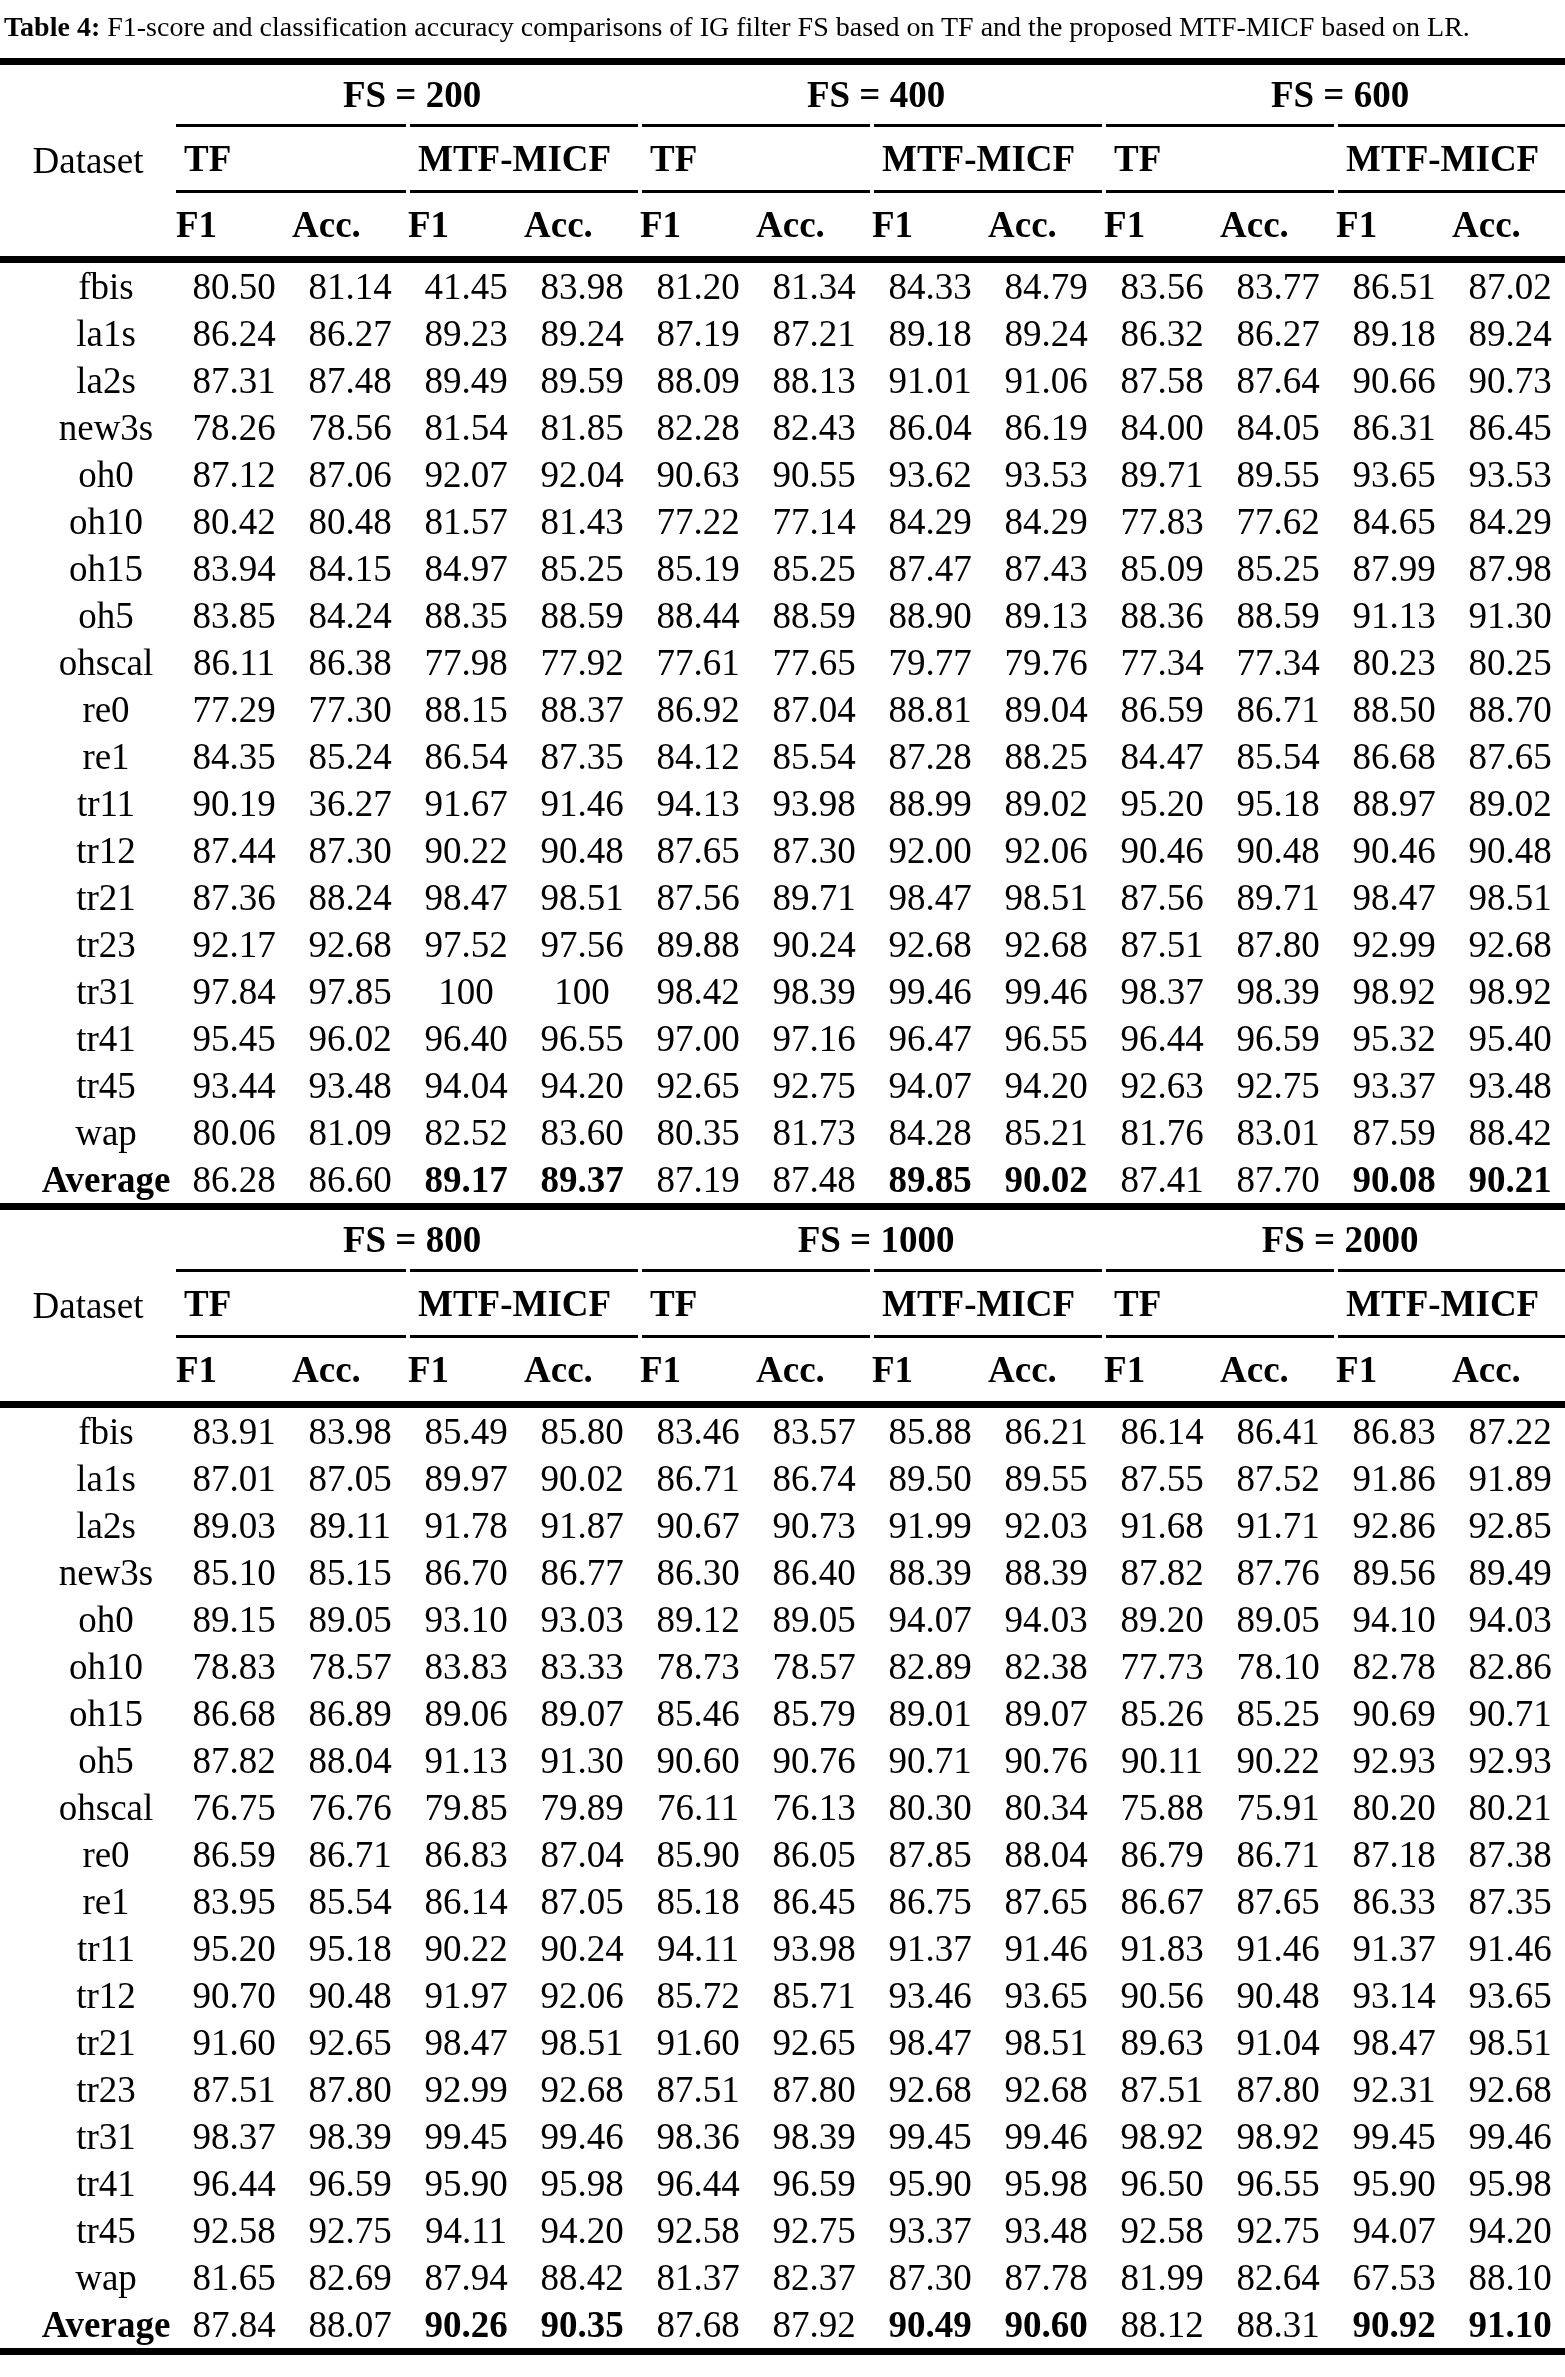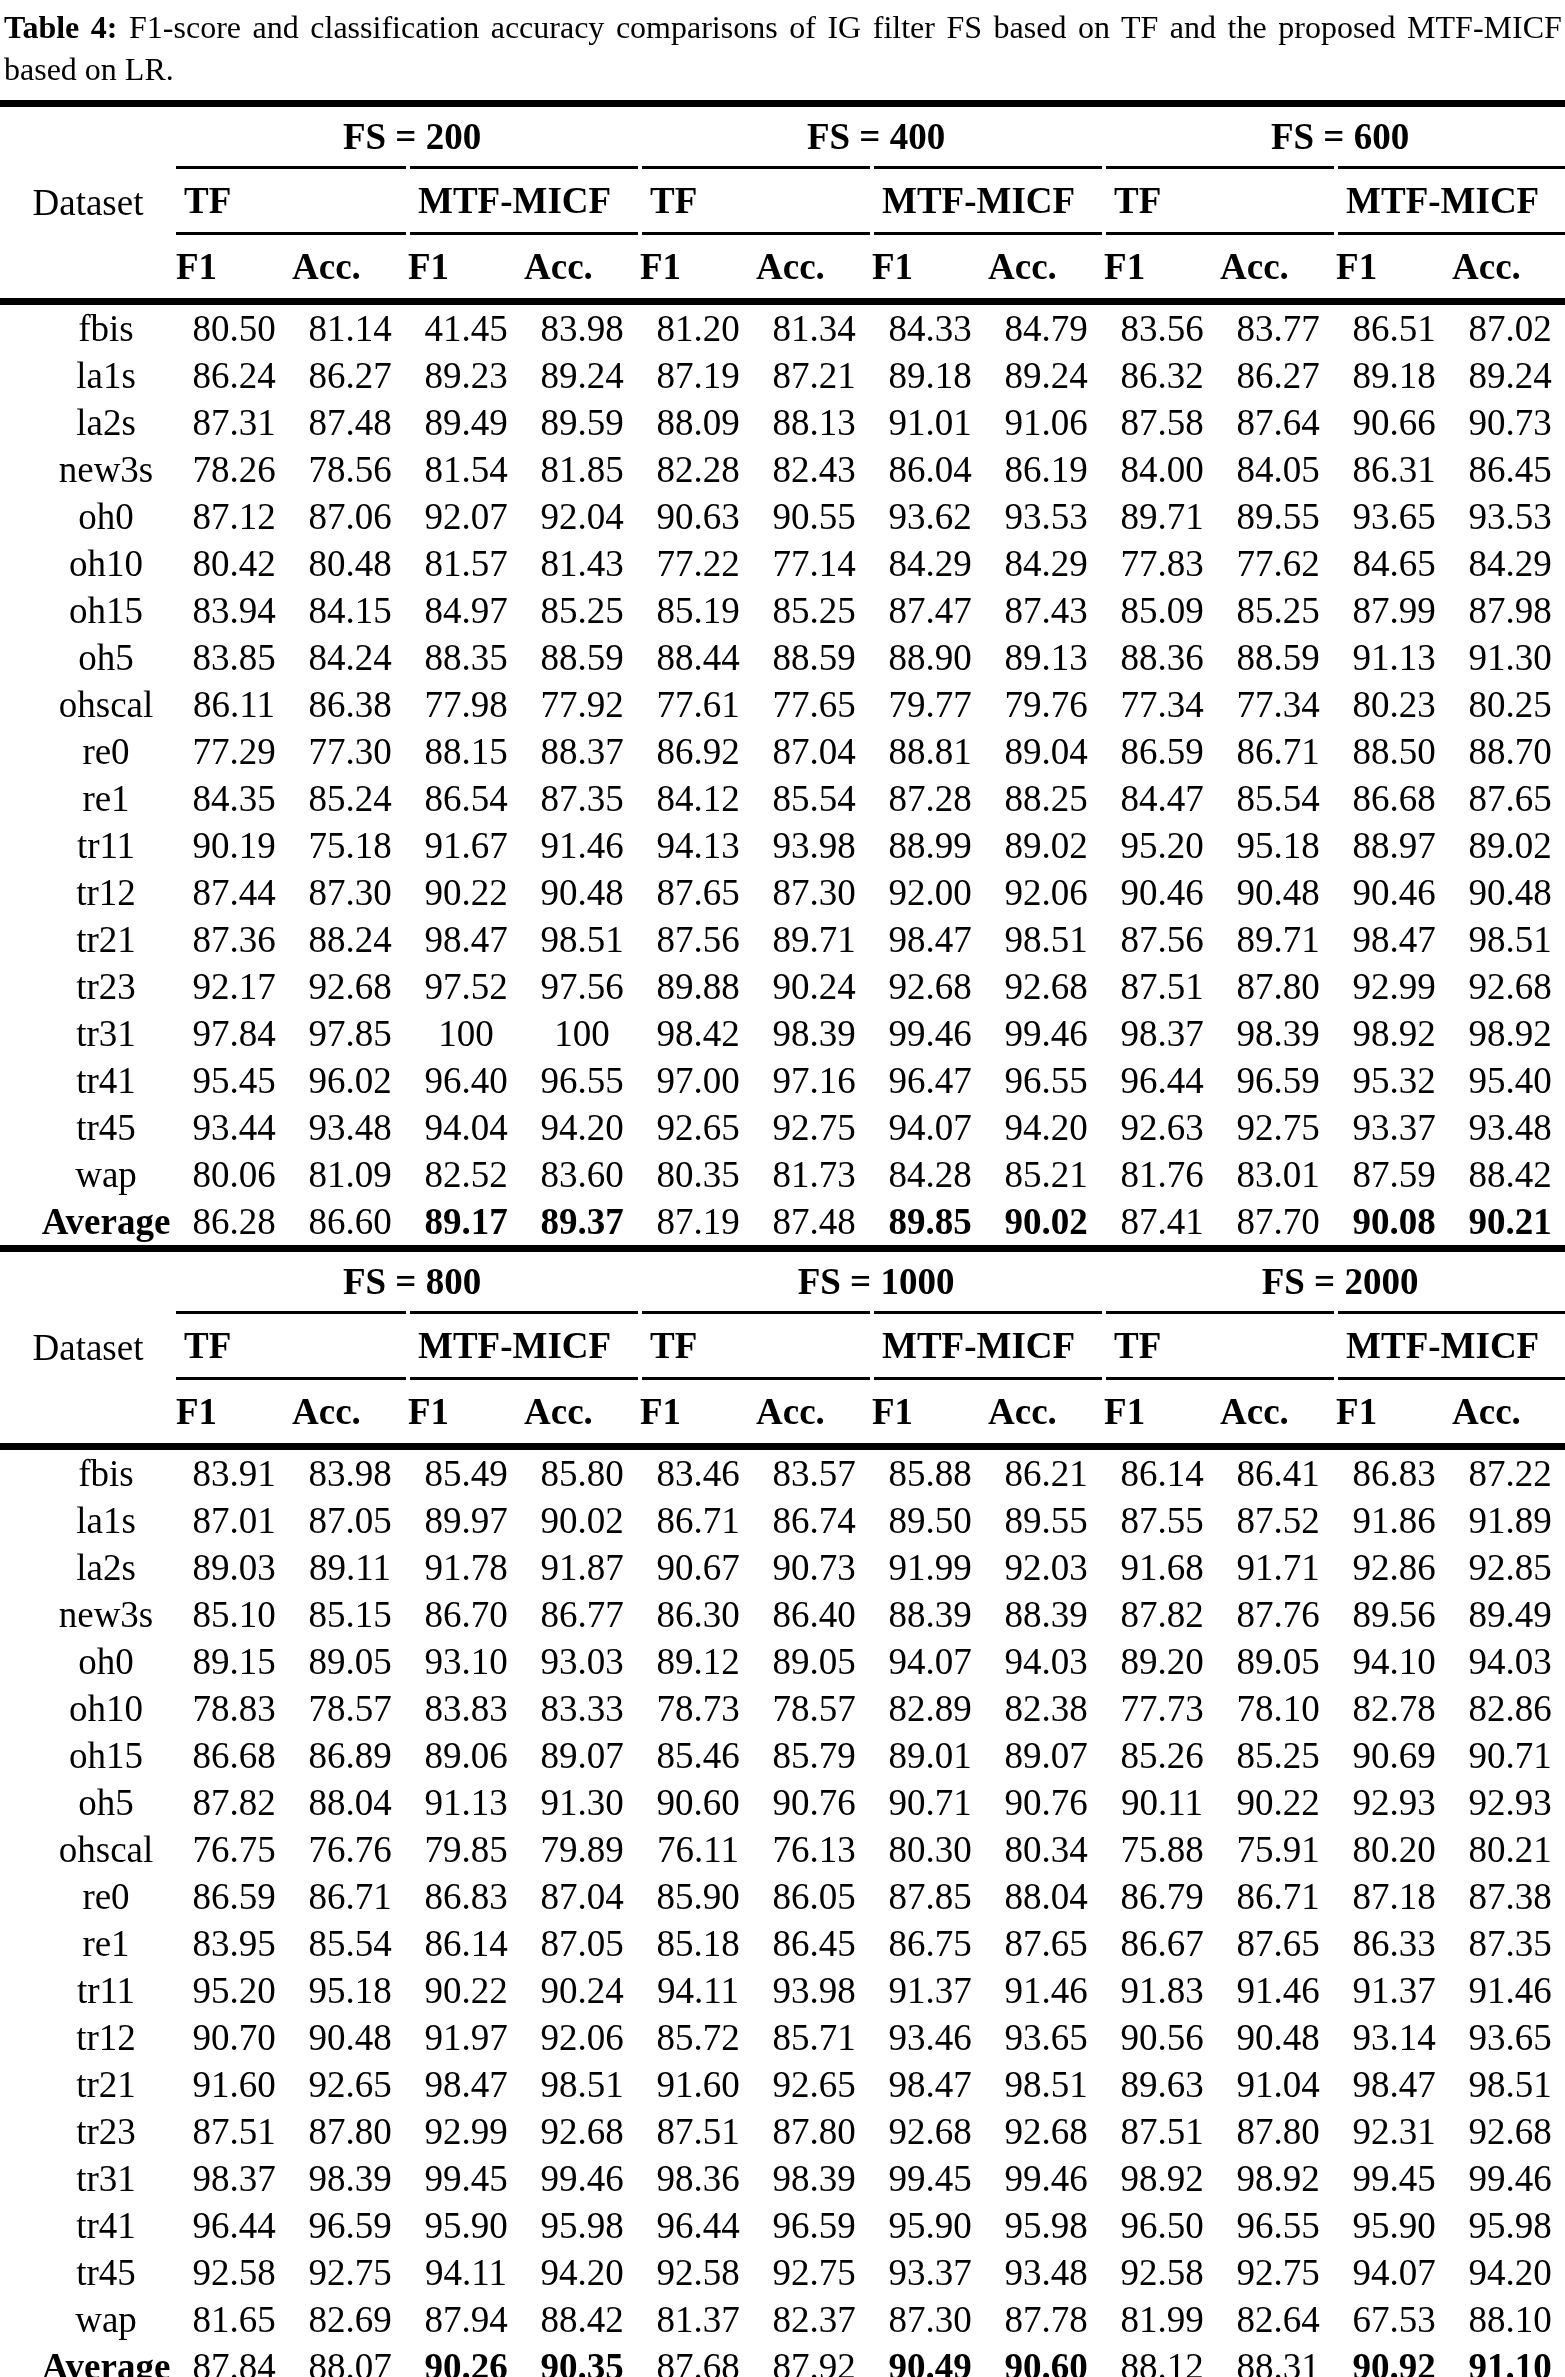--- a/index.html
+++ b/index.html
@@ -1,17 +1,17 @@
 <!DOCTYPE html>
 <html style="font-size:13px"><head>
 <meta charset="utf-8">
 <style>
   html,body{margin:0;padding:0;background:#fff;color:#000;}
   body{width:1565px;height:2377px;font-family:"Liberation Serif","DejaVu Serif",serif;overflow:hidden;}
-  .caption{font-size:32px;line-height:42px;padding:6.4px 3.2px 0 4px;margin:0 0 9.6px 0;text-align:justify;}
+  .caption{font-size:28px;line-height:42px;padding:6.4px 3.2px 0 4px;margin:0 0 9.6px 0;text-align:justify;}
   .caption b{font-weight:bold;}
   table{border-collapse:collapse;table-layout:fixed;width:1565px;}
   col.cg-ds{width:176px;}
   col.cg-v{width:116px;}
   td{padding:0;vertical-align:middle;font-size:37px;white-space:nowrap;overflow:visible;}
   .t1{border-top:7.2px solid #000;}
   .c-dataset{font-weight:normal;text-align:center;border-bottom:7.2px solid #000;}
   .hr1 td{height:59px;}
   .hr2 td{height:63px;}
   .hr3 td{height:63px;border-bottom:7.2px solid #000;}
@@ -237,21 +237,21 @@
         <td class="c-v">87.28</td>
         <td class="c-v">88.25</td>
         <td class="c-v">84.47</td>
         <td class="c-v">85.54</td>
         <td class="c-v">86.68</td>
         <td class="c-v">87.65</td>
       </tr>
       <tr>
         <td class="c-ds">tr11</td>
         <td class="c-v">90.19</td>
-        <td class="c-v">75.18</td>
+        <td class="c-v">36.27</td>
         <td class="c-v">91.67</td>
         <td class="c-v">91.46</td>
         <td class="c-v">94.13</td>
         <td class="c-v">93.98</td>
         <td class="c-v">88.99</td>
         <td class="c-v">89.02</td>
         <td class="c-v">95.20</td>
         <td class="c-v">95.18</td>
         <td class="c-v">88.97</td>
         <td class="c-v">89.02</td>

